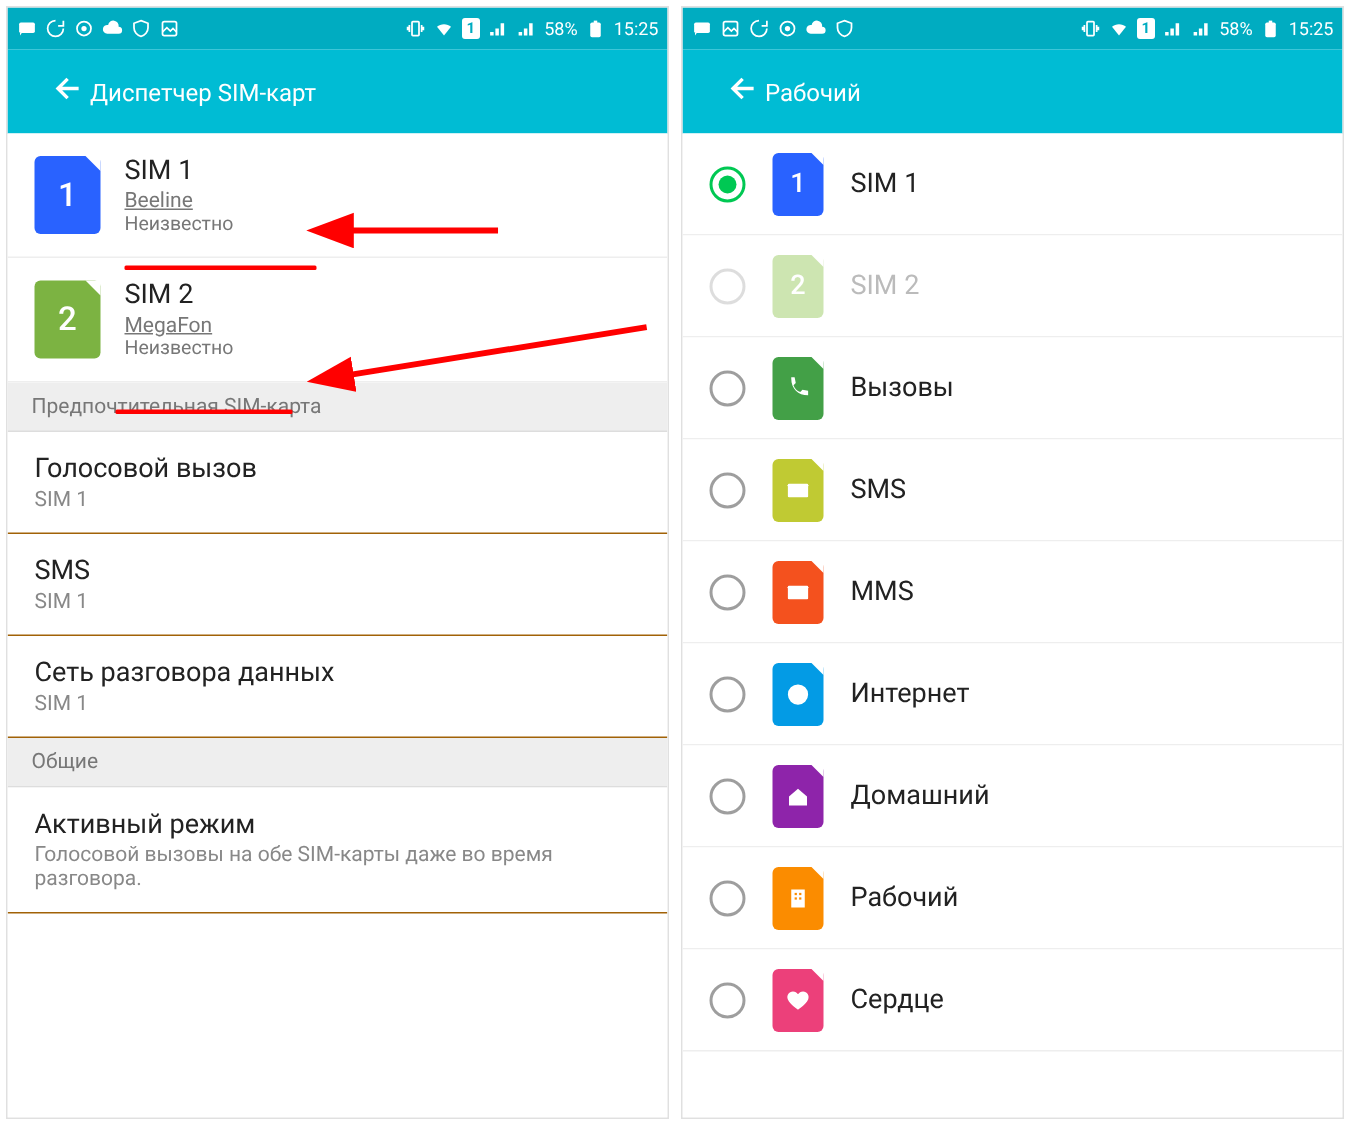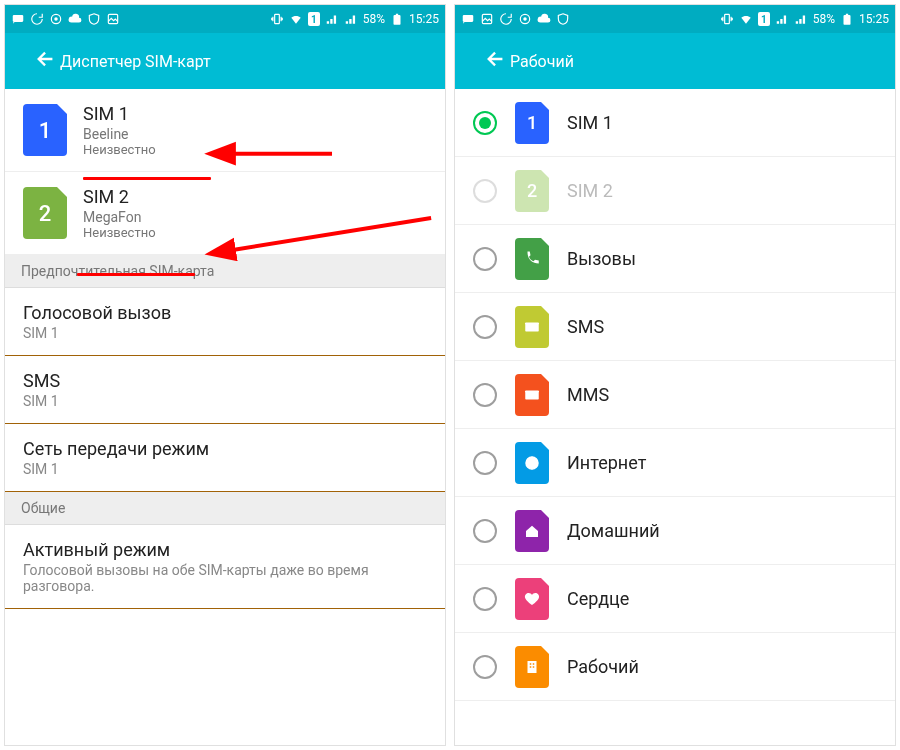--- a/index.html
+++ b/index.html
@@ -66,21 +66,21 @@
   .sim-card-icon::before {
     content: '';
     position: absolute;
     top: 0; right: 0;
     border-top: 10px solid #fff;
     border-left: 10px solid transparent;
   }
   .sim-card-icon.small { width: 34px; height: 42px; }
   .sim-card-icon.small::before { border-top-width: 8px; border-left-width: 8px; }
   .sim-text .title { font-size: 18px; color: #222; }
-  .sim-text .sub1 { font-size: 14px; color: #777; margin-top: 2px; }
+  .sim-text .sub1 { font-size: 14px; color: #777; margin-top: 2px; text-decoration: underline; }
   .sim-text .sub2 { font-size: 13px; color: #777; }
   .section-header {
     background: #eeeeee;
     color: #777;
     padding: 8px 16px;
     font-size: 14px;
     border-bottom: 1px solid #ddd;
   }
   .setting-row {
     padding: 14px 18px;
@@ -236,21 +236,21 @@
     <div class="section-header">Предпочтительная SIM-карта</div>
     <div class="setting-row">
       <div class="s-title">Голосовой вызов</div>
       <div class="s-sub">SIM 1</div>
     </div>
     <div class="setting-row">
       <div class="s-title">SMS</div>
       <div class="s-sub">SIM 1</div>
     </div>
     <div class="setting-row">
-      <div class="s-title">Сеть передачи режим</div>
+      <div class="s-title">Сеть разговора данных</div>
       <div class="s-sub">SIM 1</div>
     </div>
     <div class="section-header">Общие</div>
     <div class="setting-row">
       <div class="s-title">Активный режим</div>
       <div class="s-sub">Голосовой вызовы на обе SIM-карты даже во время разговора.</div>
     </div>
   </div>
 
   <div class="red-underline" style="left:78px;top:172px;width:128px"></div>
@@ -402,34 +402,34 @@
         <span class="radio"></span>
         <div class="sim-card-icon small" style="background: rgb(142, 36, 170);">
           <svg viewBox="0 0 24 24">
             <path d="M4 12l8-7 8 7v8H4z"></path>
           </svg>
         </div>
         <span class="icon-label">Домашний</span>
       </div>
       <div class="icon-row">
         <span class="radio"></span>
-        <div class="sim-card-icon small" style="background: rgb(236, 64, 122);">
-          <svg viewBox="0 0 24 24">
-            <path d="M12 20s-7-4.5-9-9c-1.5-3.5 1-7 4.5-7 2 0 3.5 1 4.5 2.5C13 5 14.5 4 16.5 4 20 4 22.5 7.5 21 11c-2 4.5-9 9-9 9z"></path>
-          </svg>
-        </div>
-        <span class="icon-label">Сердце</span>
-      </div>
-      <div class="icon-row">
-        <span class="radio"></span>
         <div class="sim-card-icon small" style="background: rgb(251, 140, 0);">
           <svg viewBox="0 0 24 24">
             <rect x="6" y="4" width="12" height="16"></rect>
             <rect x="9" y="7" width="2" height="2" fill="#fb8c00"></rect>
             <rect x="13" y="7" width="2" height="2" fill="#fb8c00"></rect>
             <rect x="9" y="11" width="2" height="2" fill="#fb8c00"></rect>
             <rect x="13" y="11" width="2" height="2" fill="#fb8c00"></rect>
           </svg>
         </div>
         <span class="icon-label">Рабочий</span>
       </div>
+      <div class="icon-row">
+        <span class="radio"></span>
+        <div class="sim-card-icon small" style="background: rgb(236, 64, 122);">
+          <svg viewBox="0 0 24 24">
+            <path d="M12 20s-7-4.5-9-9c-1.5-3.5 1-7 4.5-7 2 0 3.5 1 4.5 2.5C13 5 14.5 4 16.5 4 20 4 22.5 7.5 21 11c-2 4.5-9 9-9 9z"></path>
+          </svg>
+        </div>
+        <span class="icon-label">Сердце</span>
+      </div>
     </div>
 </div>
 
 </body></html>

